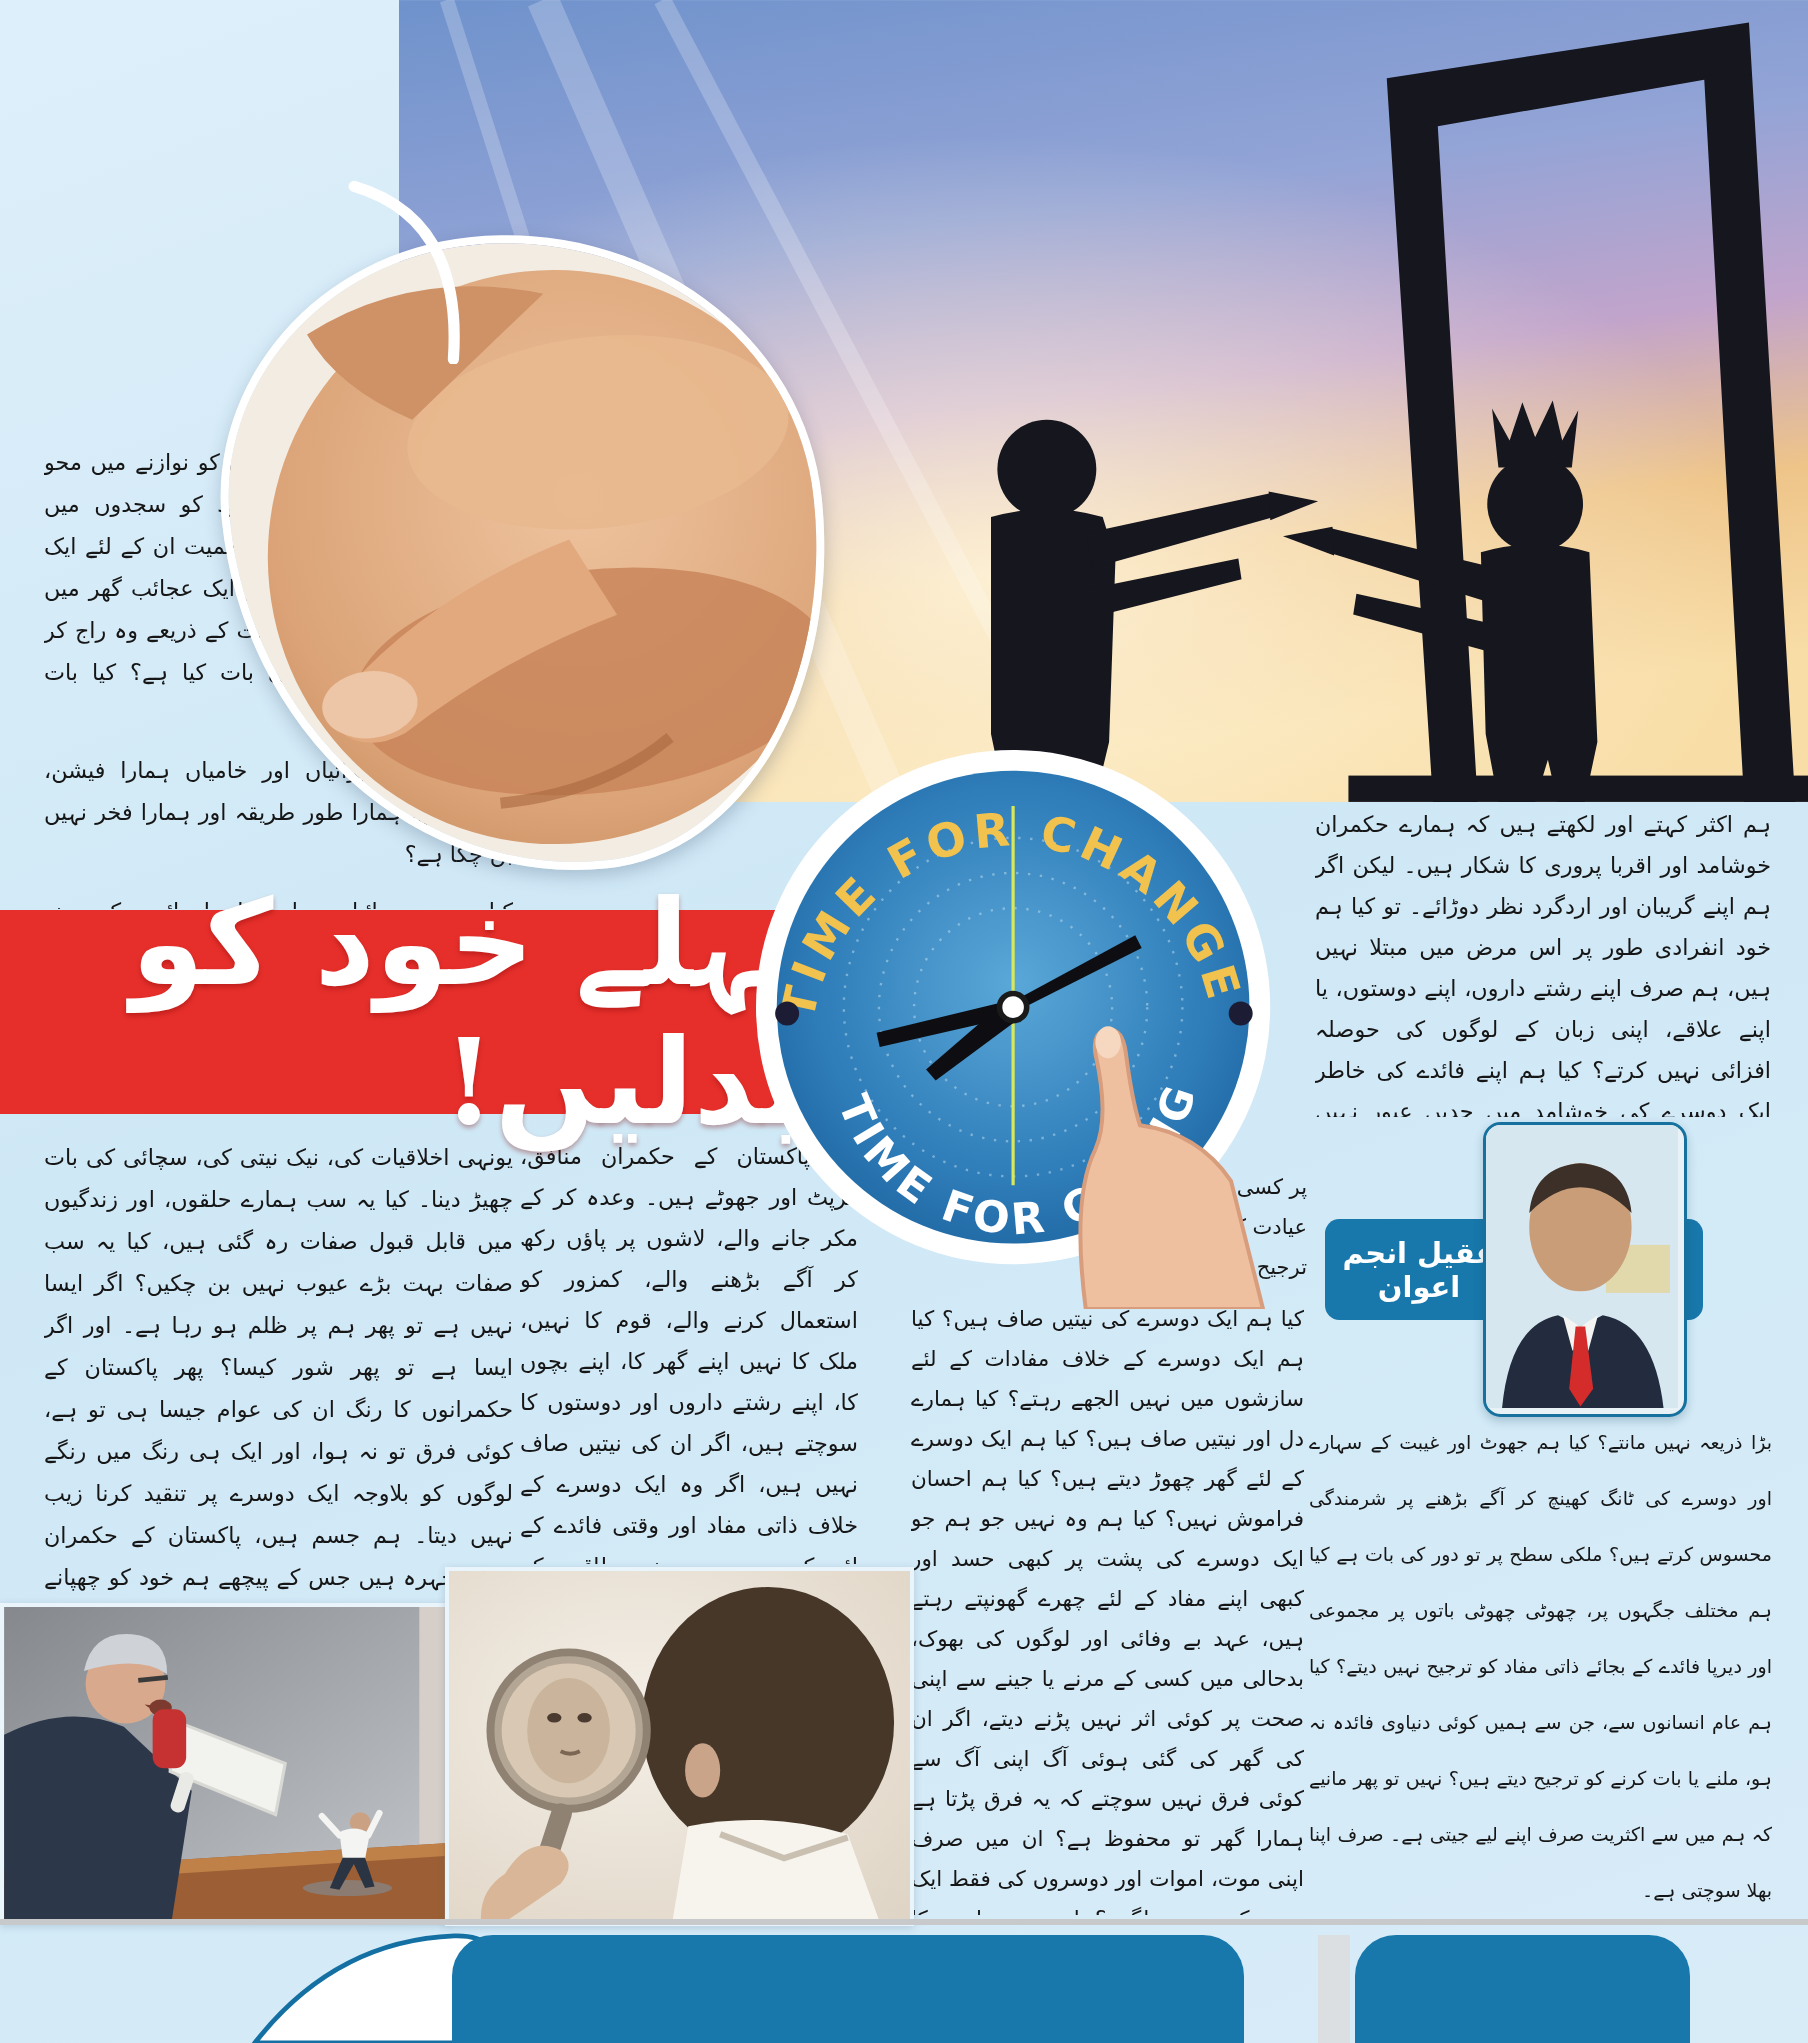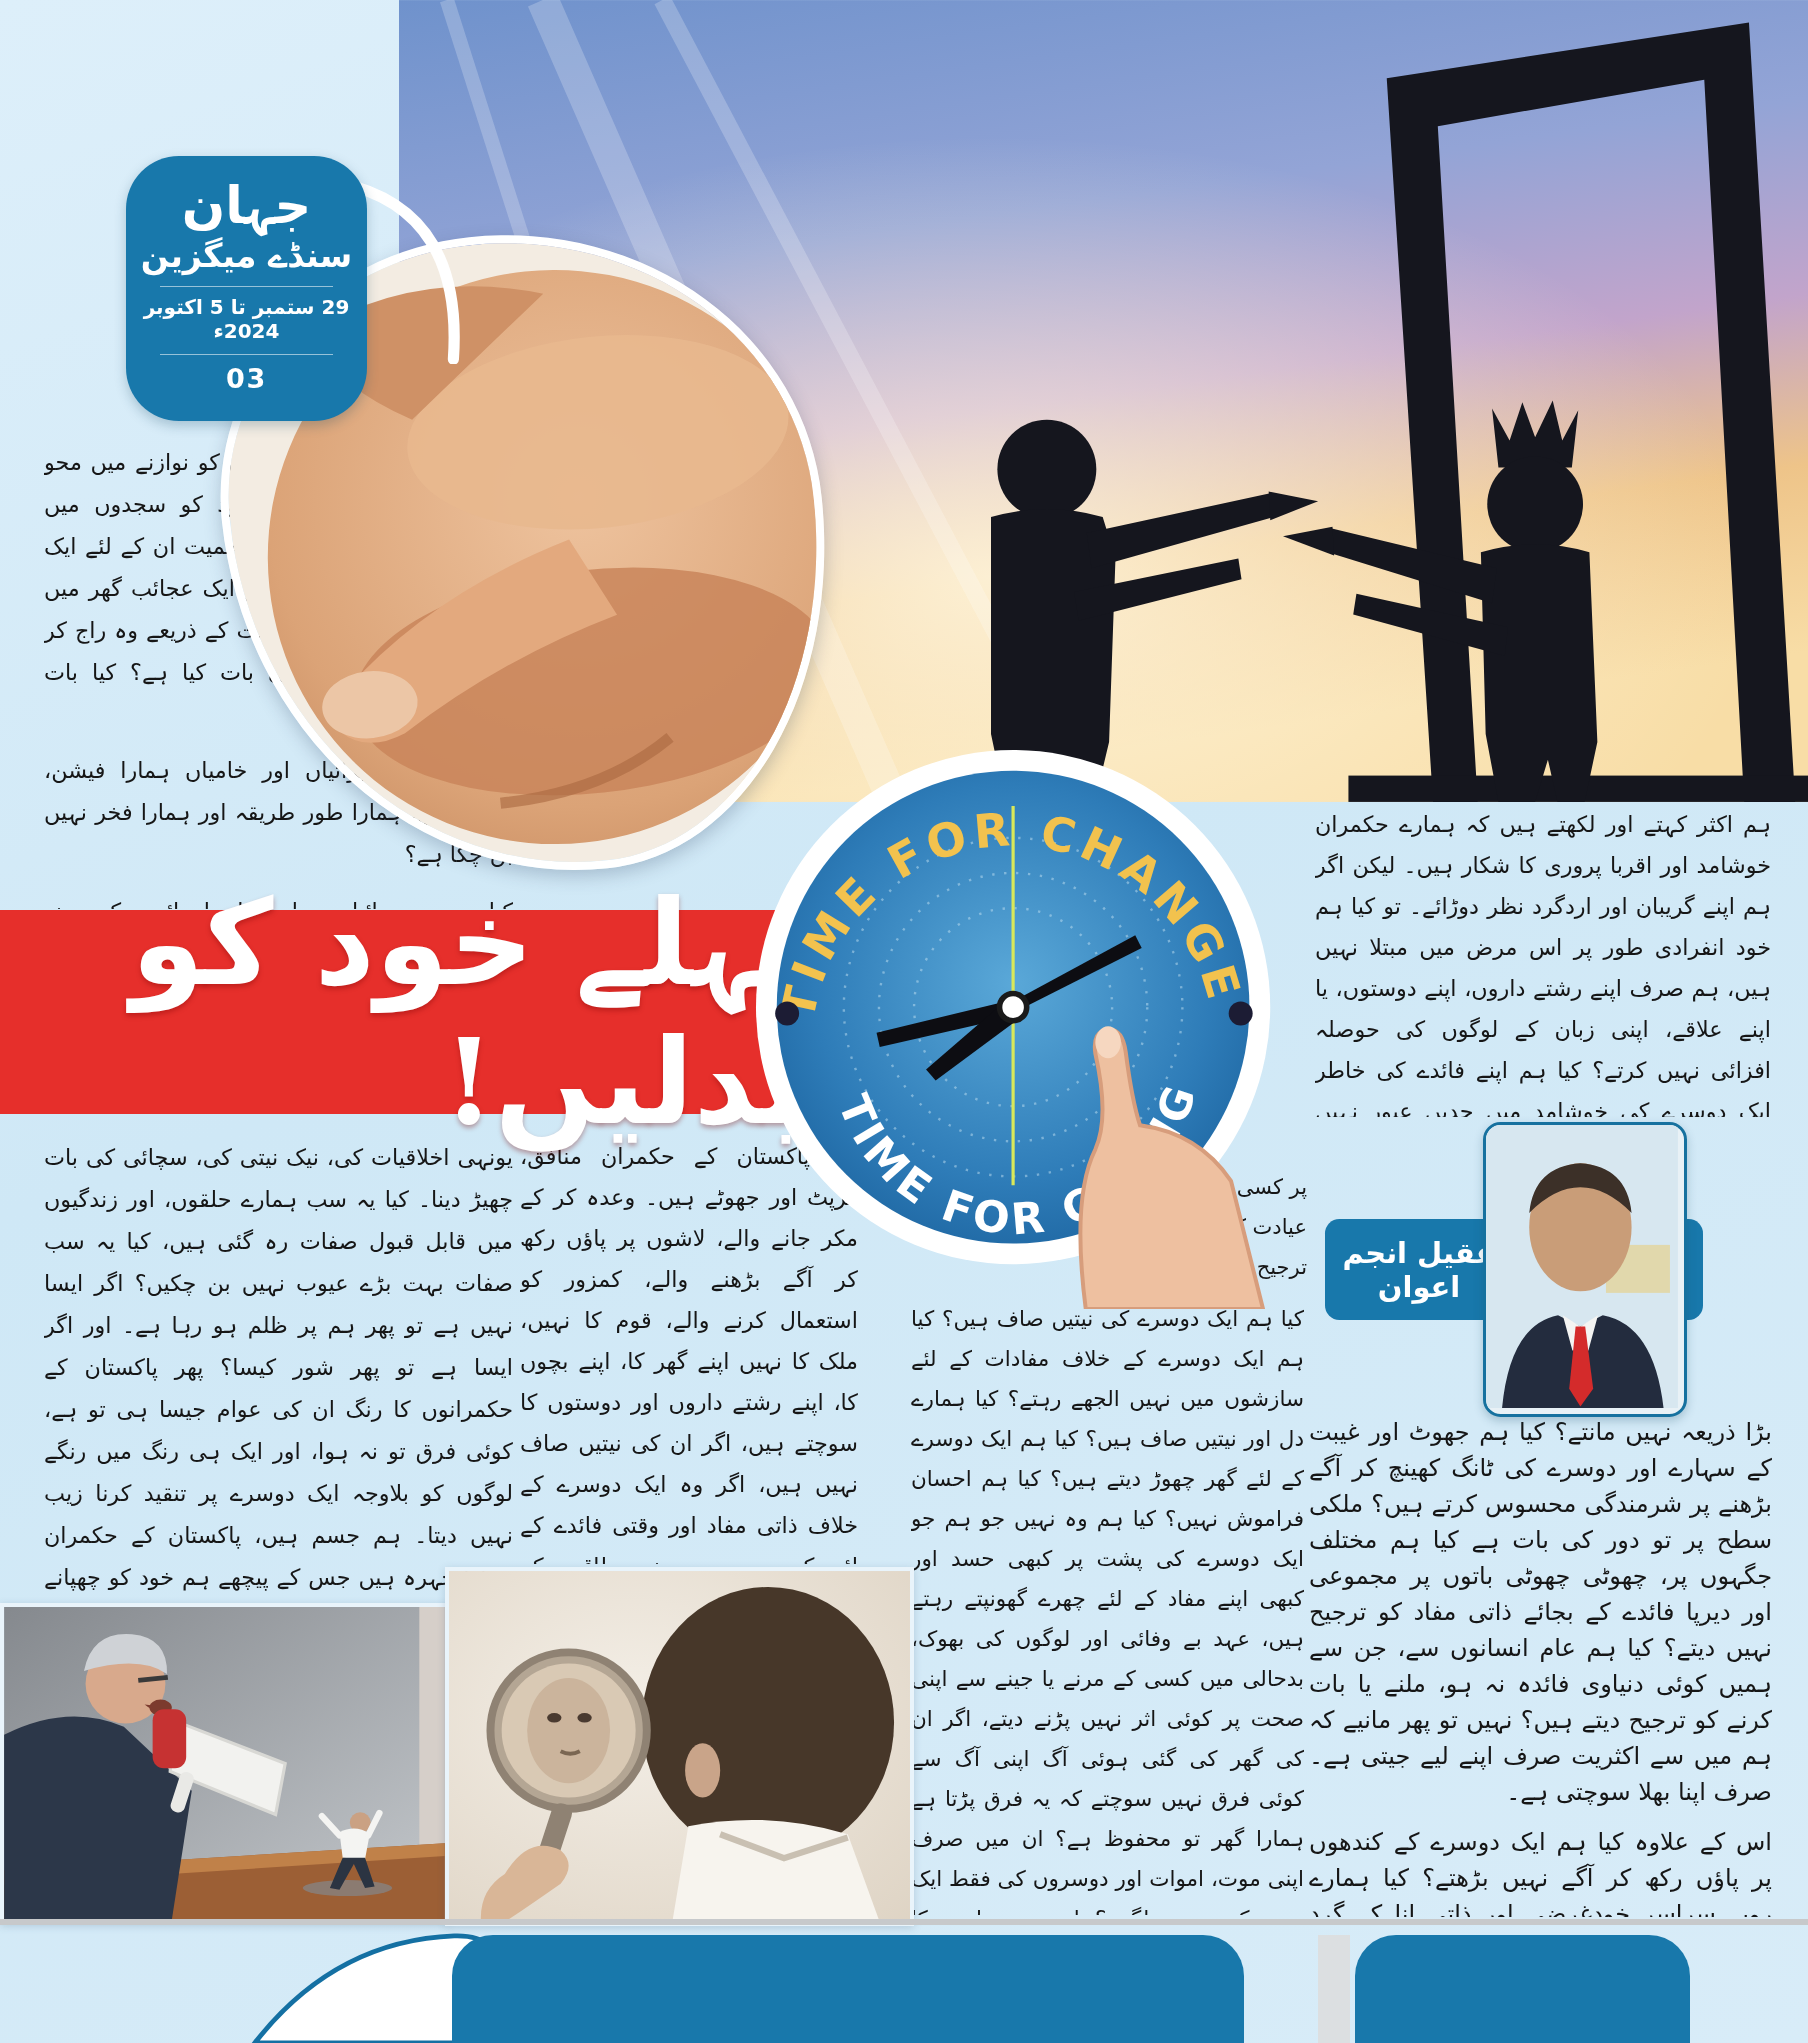--- a/index.html
+++ b/index.html
@@ -23,21 +23,21 @@
   .masthead .pnum{font-size:27px;font-weight:700;letter-spacing:1.6px;direction:ltr;}
   .swoosh{left:343px;top:180px;width:136px;height:184px;z-index:5;}
 
   
   .col{overflow:hidden;}
   .col1{left:44px;top:441px;width:469px;height:468px;font-size:22.3px;line-height:42px;}
   .col2a{left:44px;top:1136px;width:469px;height:461px;font-size:22.3px;line-height:42px;}
   .col2b{left:520px;top:1136px;width:338px;height:428px;font-size:22.3px;line-height:41px;}
   .col3{left:911px;top:1299px;width:393px;height:616px;font-size:21.5px;line-height:40px;}
   .col4a{left:1315px;top:804px;width:456px;height:313px;font-size:22.3px;line-height:41px;}
-  .col4b{left:1309px;top:1414px;width:463px;height:503px;font-size:24px;line-height:36px;}
+  .col4b{left:1309px;top:1414px;width:463px;height:503px;font-size:19px;line-height:56px;}
   .frag{left:1127px;top:1167px;width:180px;height:136px;font-size:21px;line-height:40px;text-align:right;}
 
   
   .banner{left:0;top:910px;width:806px;height:204px;background:#e62f2b;z-index:2;
           display:flex;align-items:center;justify-content:center;}
   .banner h1{margin:0;color:#fff;font-size:118px;font-weight:700;direction:rtl;
              font-family:"DejaVu Serif","DejaVu Sans",serif;text-shadow:0 3.2px 4.8px rgba(120,0,0,.35);}
 
   
   .clock{left:752px;top:750px;width:527px;height:559px;z-index:4;}
@@ -117,28 +117,20 @@
         <polygon points="1170,660 1108,672 1172,696"></polygon>
         <polygon points="1390,786 1200,744 1196,770 1386,822"></polygon>
       </g>
     </svg>
   </div>
 
   <svg class="abs swoosh" viewBox="0 0 170 230">
     <path d="M14 8 Q150 48 138 224" fill="none" stroke="#ffffff" stroke-width="14" stroke-linecap="round"></path>
   </svg>
 
-  <div class="abs masthead">
-    <div class="l1">جہان</div>
-    <div class="l2">سنڈے میگزین</div>
-    <hr>
-    <div class="date">29 ستمبر تا 5 اکتوبر 2024ء</div>
-    <hr>
-    <div class="pnum">03</div>
-  </div>
 
   <div class="abs fist">
     <svg width="583" height="626" viewBox="0 0 730 785">
       <defs>
         <radialGradient id="skin" cx="0.55" cy="0.4" r="0.9">
           <stop offset="0" stop-color="#eec39e"></stop>
             <stop offset="0.6" stop-color="#dba377"></stop>
           <stop offset="1" stop-color="#b97a50"></stop>
         </radialGradient>
       </defs>

